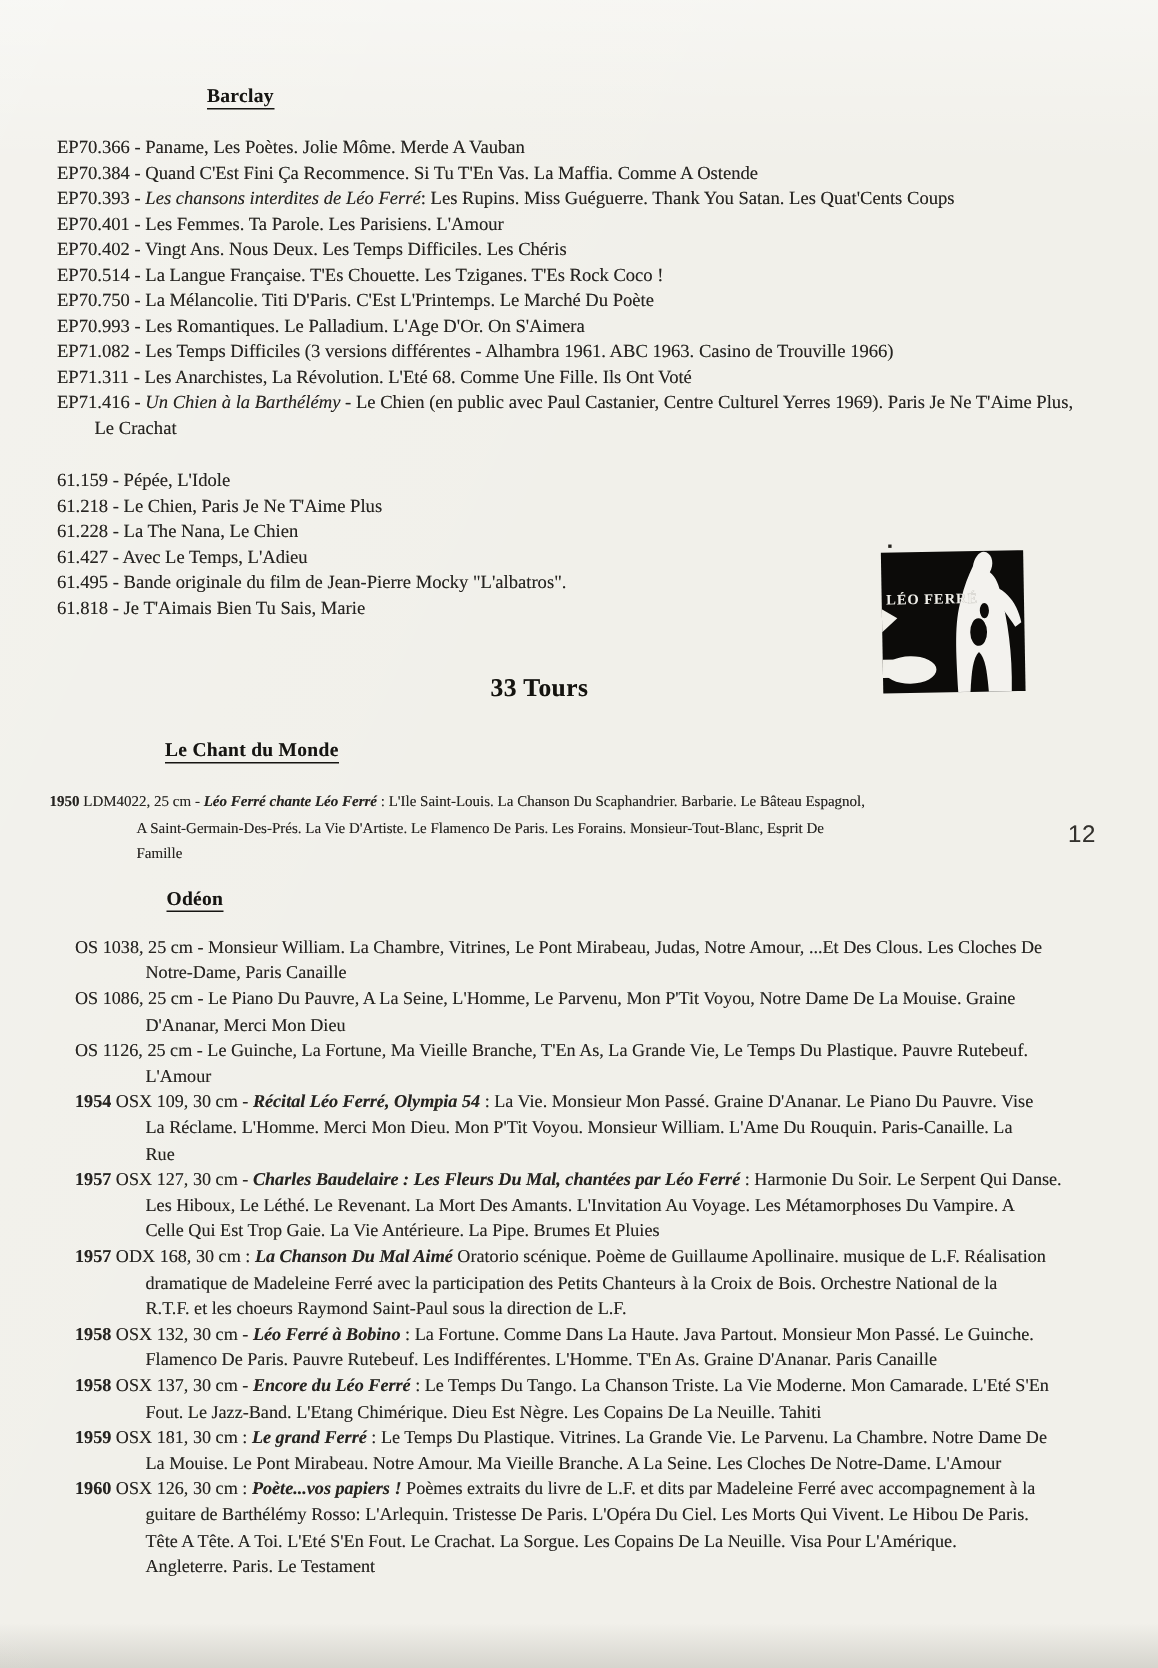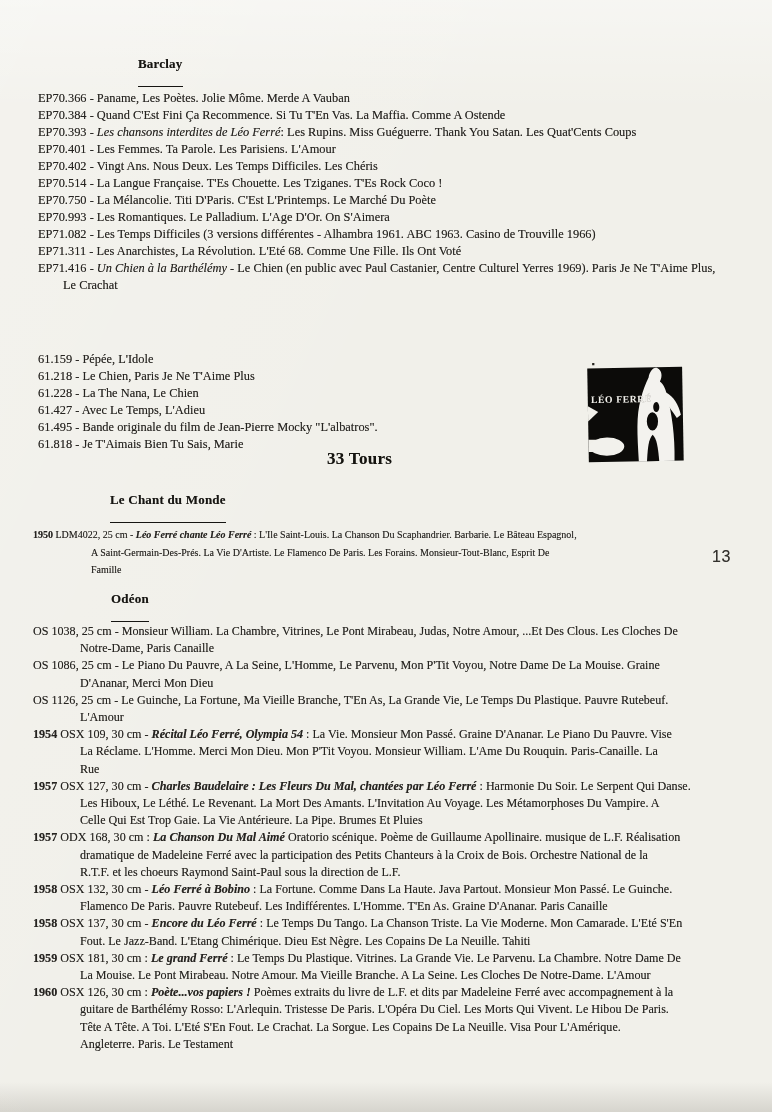--- a/index.html
+++ b/index.html
@@ -23,40 +23,40 @@
       linear-gradient(to bottom, rgba(255,255,255,.4), rgba(255,255,255,0) 110px),
       linear-gradient(115deg, rgba(255,255,255,.18), rgba(0,0,0,0) 45%),
       linear-gradient(to bottom, rgba(0,0,0,0) 97.3%, rgba(118,114,104,.22));
   }
   .sec-label{
     position:absolute;
     font-weight:bold;
     font-size:13px;
     letter-spacing:.2px;
     border-bottom:1.2px solid currentColor;
-    padding-bottom:14px;
+    padding-bottom:0;
     color:#161512;
   }
   #barclay-label{left:138px;top:56px;}
   #chant-label{left:110px;top:492px;}
   #odeon-label{left:111px;top:591px;}
   .heading-33{
     position:absolute;left:327px;top:449px;
     font-size:17px;font-weight:bold;color:#14130f;
     letter-spacing:.3px;
   }
   .list{position:absolute;margin:0;padding:0;}
   .entry{margin:0;white-space:pre-line;}
   #ep-list{left:38px;top:90px;width:704px;font-size:12.4px;line-height:17px;}
   #ep-list .entry{padding-left:25px;text-indent:-25px;}
-  #cat61-list{left:38px;top:312px;width:520px;font-size:12.4px;line-height:17px;margin-top:39px;}
+  #cat61-list{left:38px;top:312px;width:520px;font-size:12.4px;line-height:17px;}
   #chant-list{left:33px;top:526px;width:716px;font-size:10px;line-height:17.5px;}
   #chant-list .entry{padding-left:58px;text-indent:-58px;}
   #odeon-list{left:33px;top:623px;width:716px;font-size:12.1px;line-height:17.2px;}
-  #odeon-list .entry{padding-left:47px;text-indent:-47px;}
+  #odeon-list .entry{padding-left:47px;text-indent:-47px;margin-left:17px;}
   .seg-b{font-weight:bold;}
   .seg-i{font-style:italic;}
   .seg-bi{font-weight:bold;font-style:italic;}
   #page-number{
     position:absolute;left:712px;top:548px;
     font-family:"Liberation Sans", sans-serif;
     font-size:16px;color:#33312d;letter-spacing:.5px;
   }
   #album-art{position:absolute;left:585px;top:362px;width:102px;height:103px;}
 </style>
@@ -112,21 +112,21 @@
   <div class="heading-33" id="tours33">33 Tours</div>
 
   <span class="sec-label" id="chant-label">Le Chant du Monde</span>
 
   <div class="list" id="chant-list">
       <p class="entry"><span class="seg-b">1950</span><span> LDM4022, 25 cm - </span><span class="seg-bi">Léo Ferré chante Léo Ferré</span><span> : L'Ile Saint-Louis. La Chanson Du Scaphandrier. Barbarie. Le Bâteau Espagnol,
 A Saint-Germain-Des-Prés. La Vie D'Artiste. Le Flamenco De Paris. Les Forains. Monsieur-Tout-Blanc, Esprit De
 Famille</span></p>
     </div>
 
-  <div id="page-number">13</div>
+  <div id="page-number">12</div>
 
   <span class="sec-label" id="odeon-label">Odéon</span>
 
   <div class="list" id="odeon-list">
       <p class="entry"><span>OS 1038, 25 cm - Monsieur William. La Chambre, Vitrines, Le Pont Mirabeau, Judas, Notre Amour, ...Et Des Clous. Les Cloches De
 Notre-Dame, Paris Canaille</span></p>
       <p class="entry"><span>OS 1086, 25 cm - Le Piano Du Pauvre, A La Seine, L'Homme, Le Parvenu, Mon P'Tit Voyou, Notre Dame De La Mouise. Graine
 D'Ananar, Merci Mon Dieu</span></p>
       <p class="entry"><span>OS 1126, 25 cm - Le Guinche, La Fortune, Ma Vieille Branche, T'En As, La Grande Vie, Le Temps Du Plastique. Pauvre Rutebeuf.
 L'Amour</span></p>

